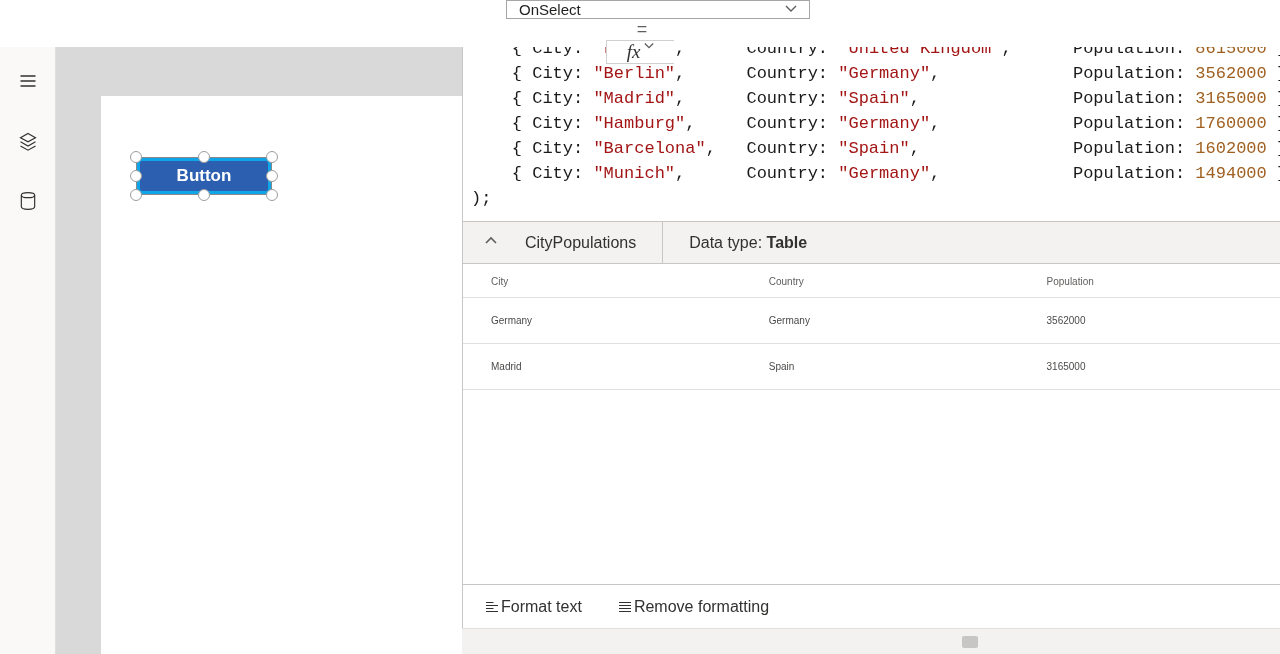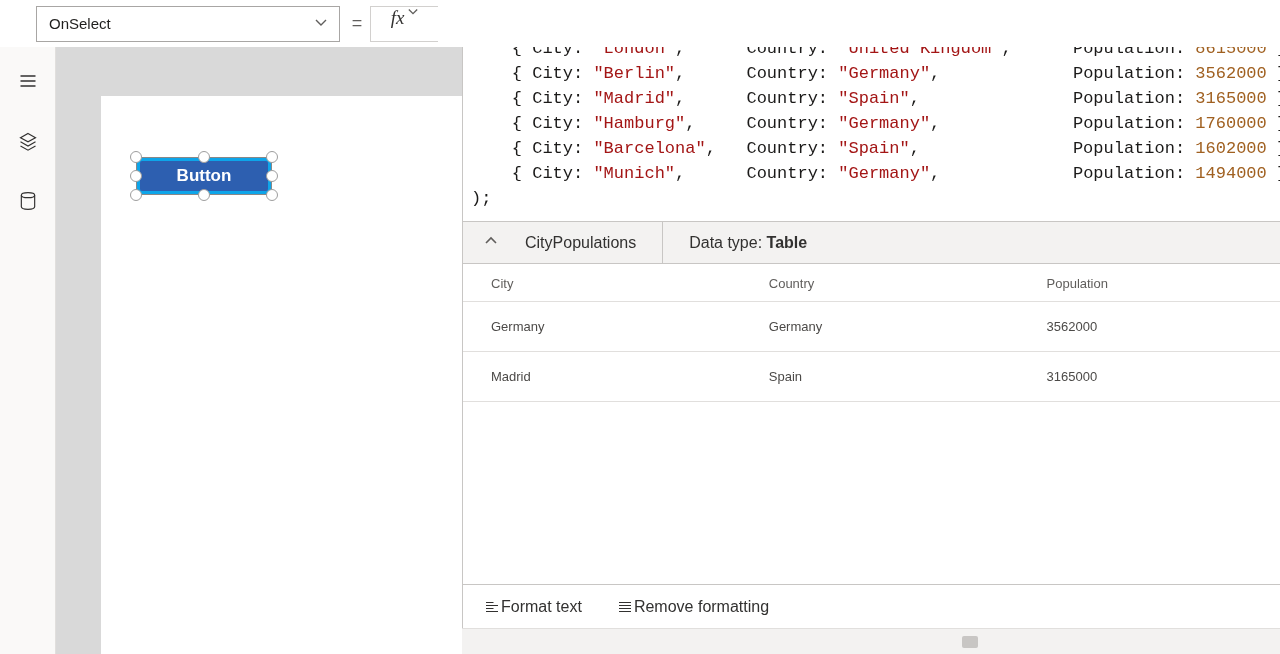--- a/index.html
+++ b/index.html
@@ -14,20 +14,21 @@
 
     
     .formula-bar {
       position: absolute;
       top: 0; left: 0; right: 0;
       height: 47px;
       display: flex;
       align-items: center;
       background: #fff;
       z-index: 10;
+      flex-direction: column;
     }
     .prop-selector {
       margin-left: 36px;
       width: 304px;
       height: 36px;
       border: 1px solid #a8a6a4;
       background: #fff;
       display: flex;
       align-items: center;
       padding: 0 12px;
@@ -187,21 +188,21 @@
     .meta-bar strong{font-weight:700;}
 
     
     .dtable {
       flex:1;
       overflow:auto;
     }
     table {
       width: 100%;
       border-collapse: collapse;
-      font-size: 13px;
+      font-size: 10px;
       color:#323130;
     }
     thead th {
       text-align: left;
       font-weight:400;
       color:#605e5c;
       padding: 12px 16px 10px 28px;
       border-bottom:1px solid #e1dfdd;
     }
     tbody td {

